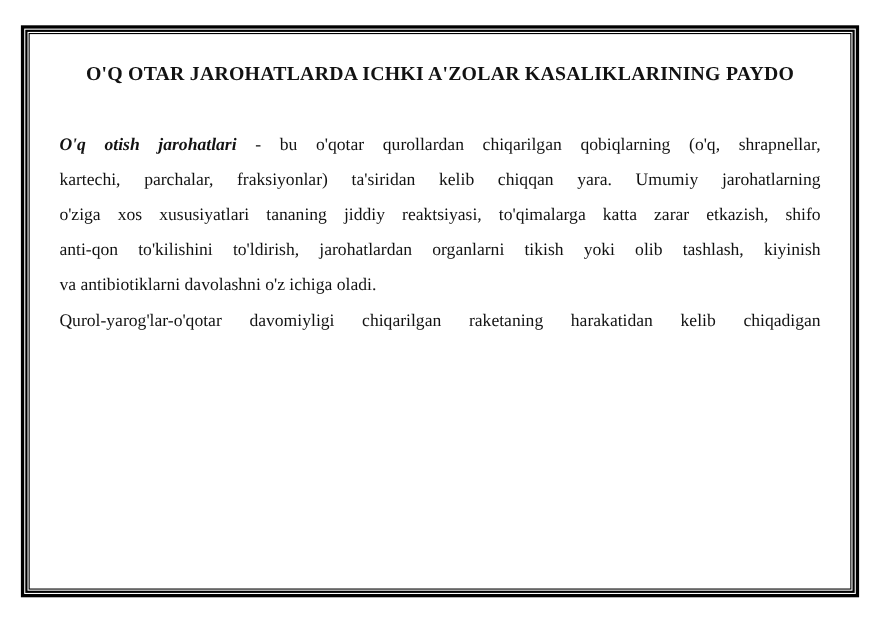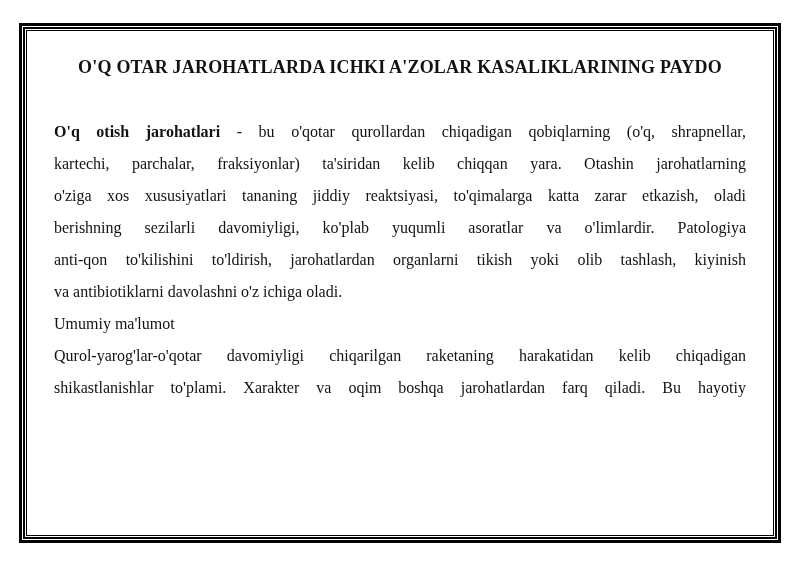--- a/index.html
+++ b/index.html
@@ -70,52 +70,50 @@
   .jline {
     text-align: justify;
     text-align-last: justify;
   }
   .lline {
     text-align: left;
     text-align-last: left;
   }
   .lead-bold {
     font-weight: bold;
+    font-style: italic;
   }
   .para {
     margin: 0;
     padding: 0;
   }
 </style>
 </head>
 <body>
 
 <div class="page">
   <div class="frame-outer">
     <div class="frame-mid">
       <div class="frame-inner">
         <div class="content">
 
           <div class="title-block">
             <div class="title-line">O'Q OTAR JAROHATLARDA ICHKI A'ZOLAR KASALIKLARINING PAYDO</div>
           </div>
 
           <div class="para">
-            <div class="body-line jline"><span class="lead-bold">O'q otish jarohatlari</span> <span>- bu o'qotar qurollardan chiqadigan qobiqlarning (o'q, shrapnellar,</span></div>
-            <div class="body-line jline">kartechi, parchalar, fraksiyonlar) ta'siridan kelib chiqqan yara. Otashin jarohatlarning</div>
-            <div class="body-line jline">o'ziga xos xususiyatlari tananing jiddiy reaktsiyasi, to'qimalarga katta zarar etkazish, oladi</div>
-            <div class="body-line jline">berishning sezilarli davomiyligi, ko'plab yuqumli asoratlar va o'limlardir. Patologiya</div>
+            <div class="body-line jline"><span class="lead-bold">O'q otish jarohatlari</span> <span>- bu o'qotar qurollardan chiqarilgan qobiqlarning (o'q, shrapnellar,</span></div>
+            <div class="body-line jline">kartechi, parchalar, fraksiyonlar) ta'siridan kelib chiqqan yara. Umumiy jarohatlarning</div>
+            <div class="body-line jline">o'ziga xos xususiyatlari tananing jiddiy reaktsiyasi, to'qimalarga katta zarar etkazish, shifo</div>
             <div class="body-line jline">anti-qon to'kilishini to'ldirish, jarohatlardan organlarni tikish yoki olib tashlash, kiyinish</div>
             <div class="body-line lline">va antibiotiklarni davolashni o'z ichiga oladi.</div>
           </div>
 
-          <div class="body-line lline">Umumiy ma'lumot</div>
 
           <div class="para">
             <div class="body-line jline">Qurol-yarog'lar-o'qotar davomiyligi chiqarilgan raketaning harakatidan kelib chiqadigan</div>
-            <div class="body-line jline">shikastlanishlar to'plami. Xarakter va oqim boshqa jarohatlardan farq qiladi. Bu hayotiy</div>
           </div>
 
         </div>
       </div>
     </div>
   </div>
 </div>
 
 </body></html>

